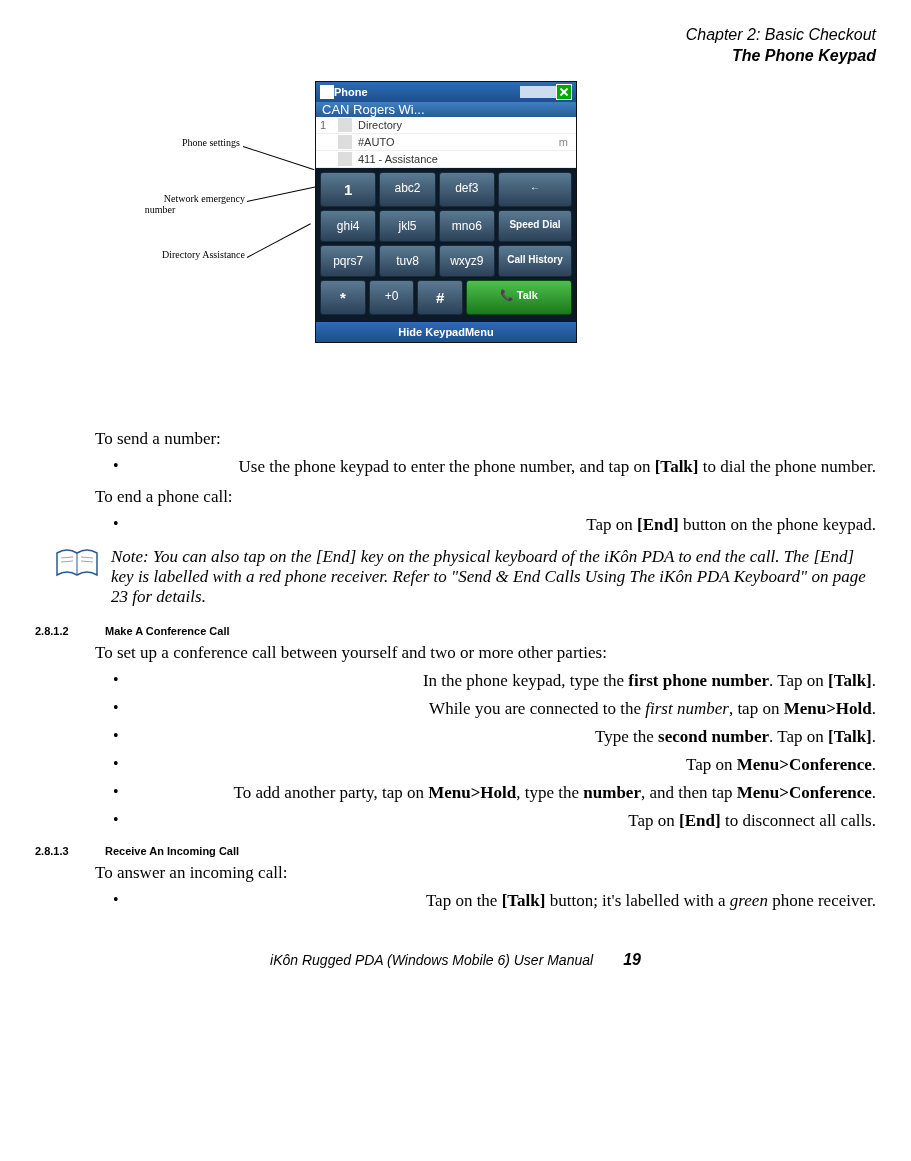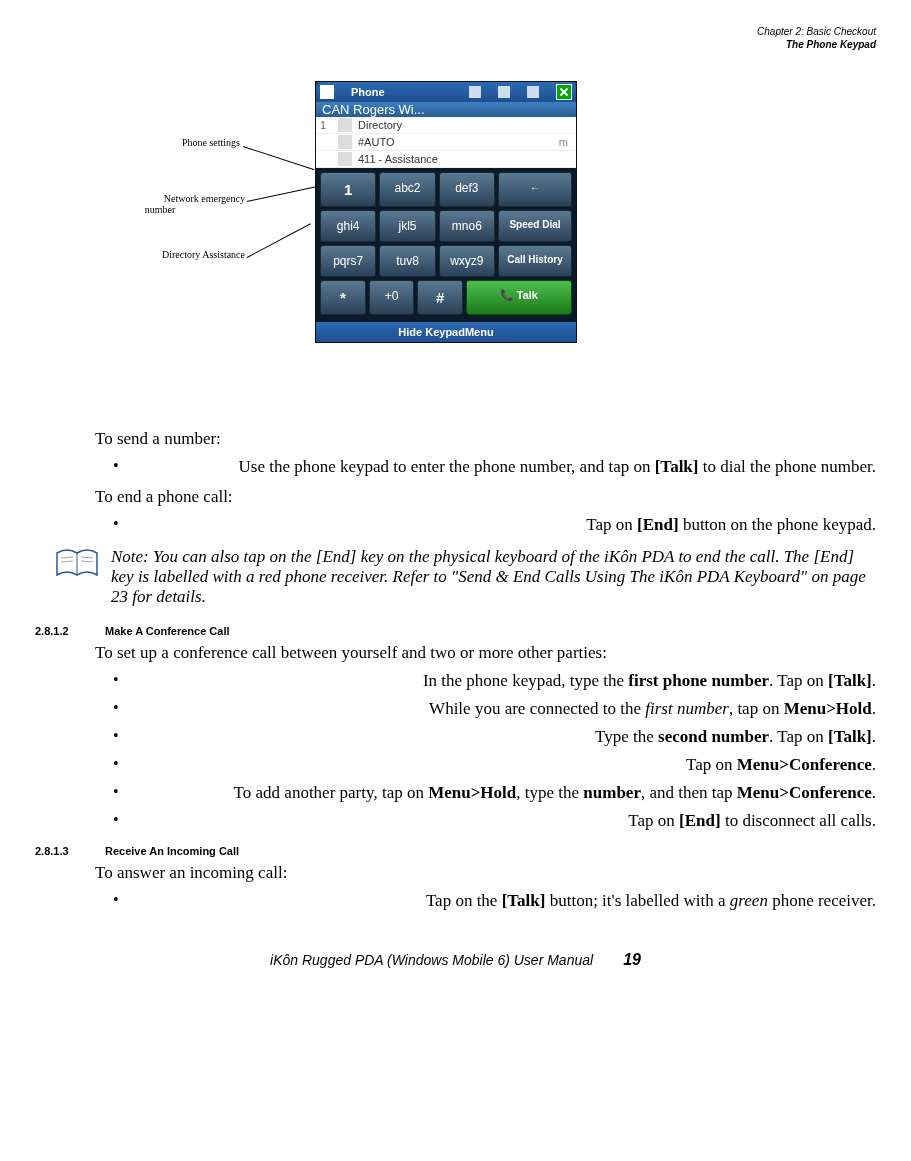--- a/index.html
+++ b/index.html
@@ -8,24 +8,24 @@
     font-family: "Times New Roman", Times, serif;
     font-size: 17px;
     background: #fff;
     color: #000;
     width: 911px;
     box-sizing: border-box;
   }
   .header-right {
     text-align: right;
     font-family: "Trebuchet MS", Verdana, sans-serif;
-    font-size: 10px;
+    font-size: 16px;
     font-style: italic;
     line-height: 1.3;
-    margin-bottom: 30px;
+    margin-bottom: 14px;
   }
   .header-right .section-title {
     font-weight: bold;
   }
   .figure-area {
     position: relative;
     height: 340px;
     margin-bottom: 8px;
   }
   .phone-shot {
@@ -38,22 +38,21 @@
   }
   .phone-titlebar {
     background: linear-gradient(#2d6bb3, #1d4f8e);
     color: #fff;
     font-family: Tahoma, sans-serif;
     font-size: 11px;
     font-weight: bold;
     padding: 2px 4px;
     display: flex;
     align-items: center;
-    gap: 17px;
-    border-radius: 6px;
+    gap: 0;
   }
   .win-icon {
     width: 14px; height: 14px;
     background: #fff;
     display: inline-block;
   }
   .phone-titlebar .spacer { flex: 1; }
   .tb-icon {
     width: 12px; height: 12px; background: #cde; display: inline-block;
   }

